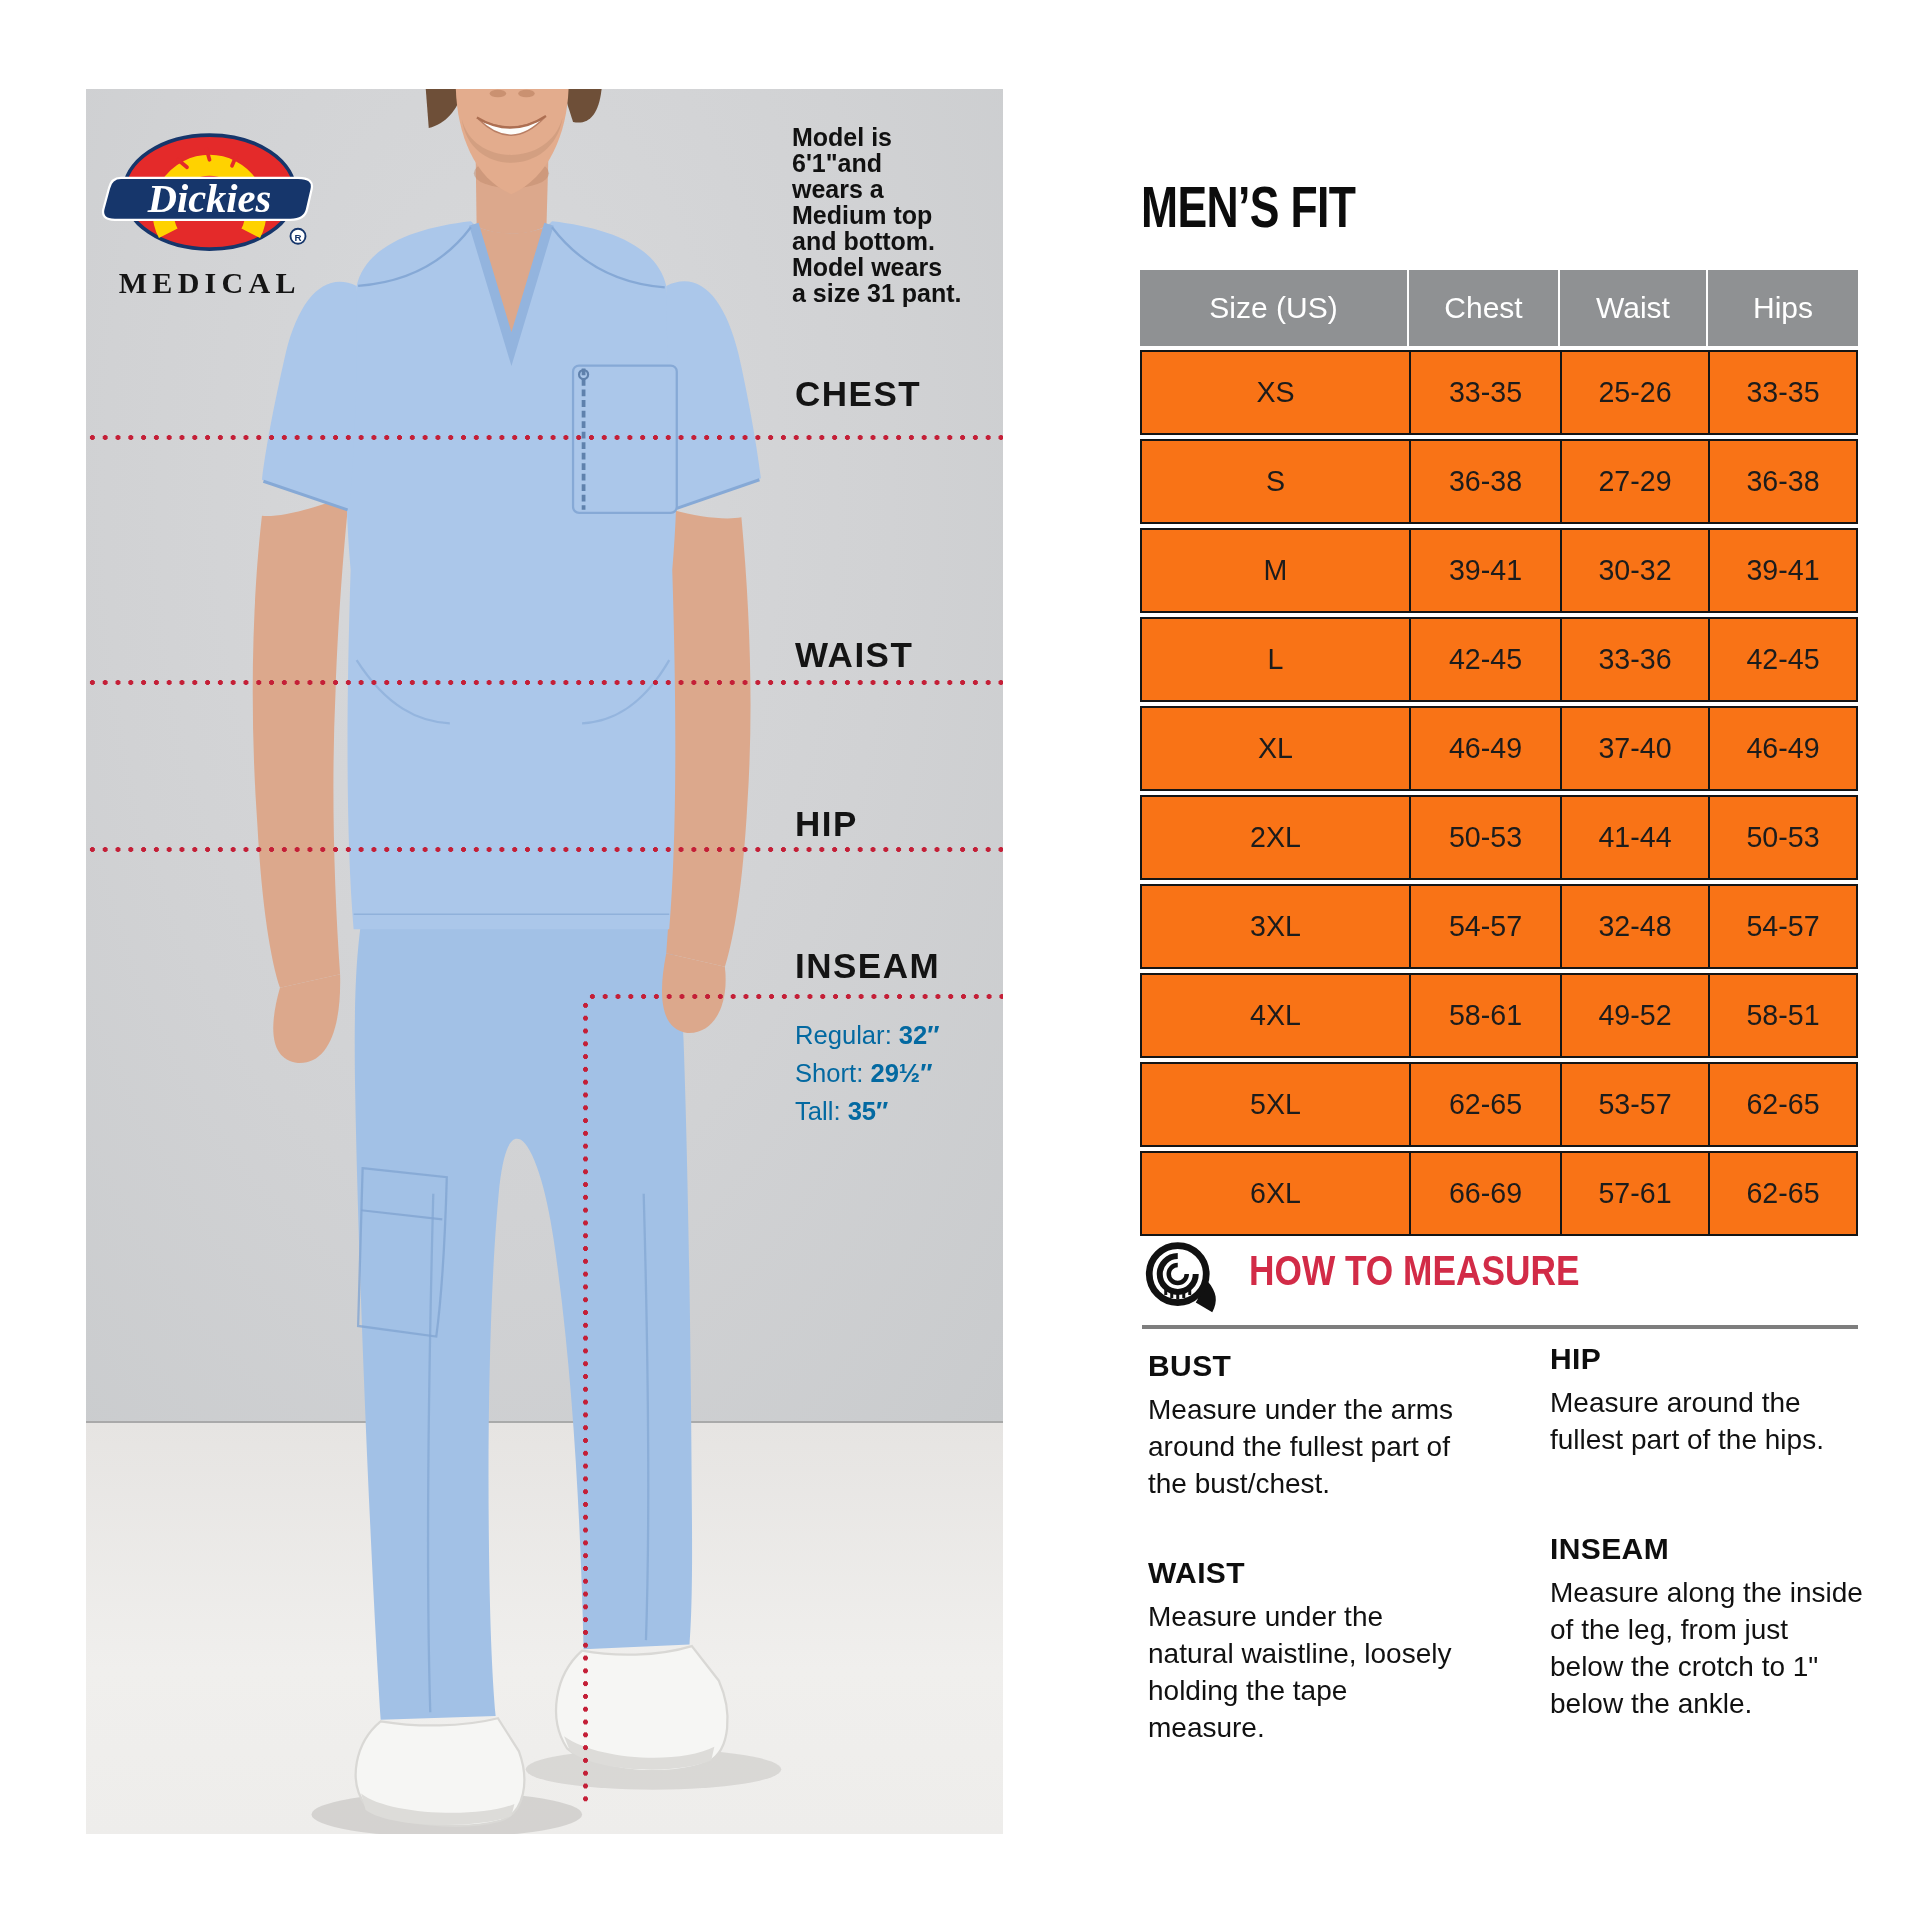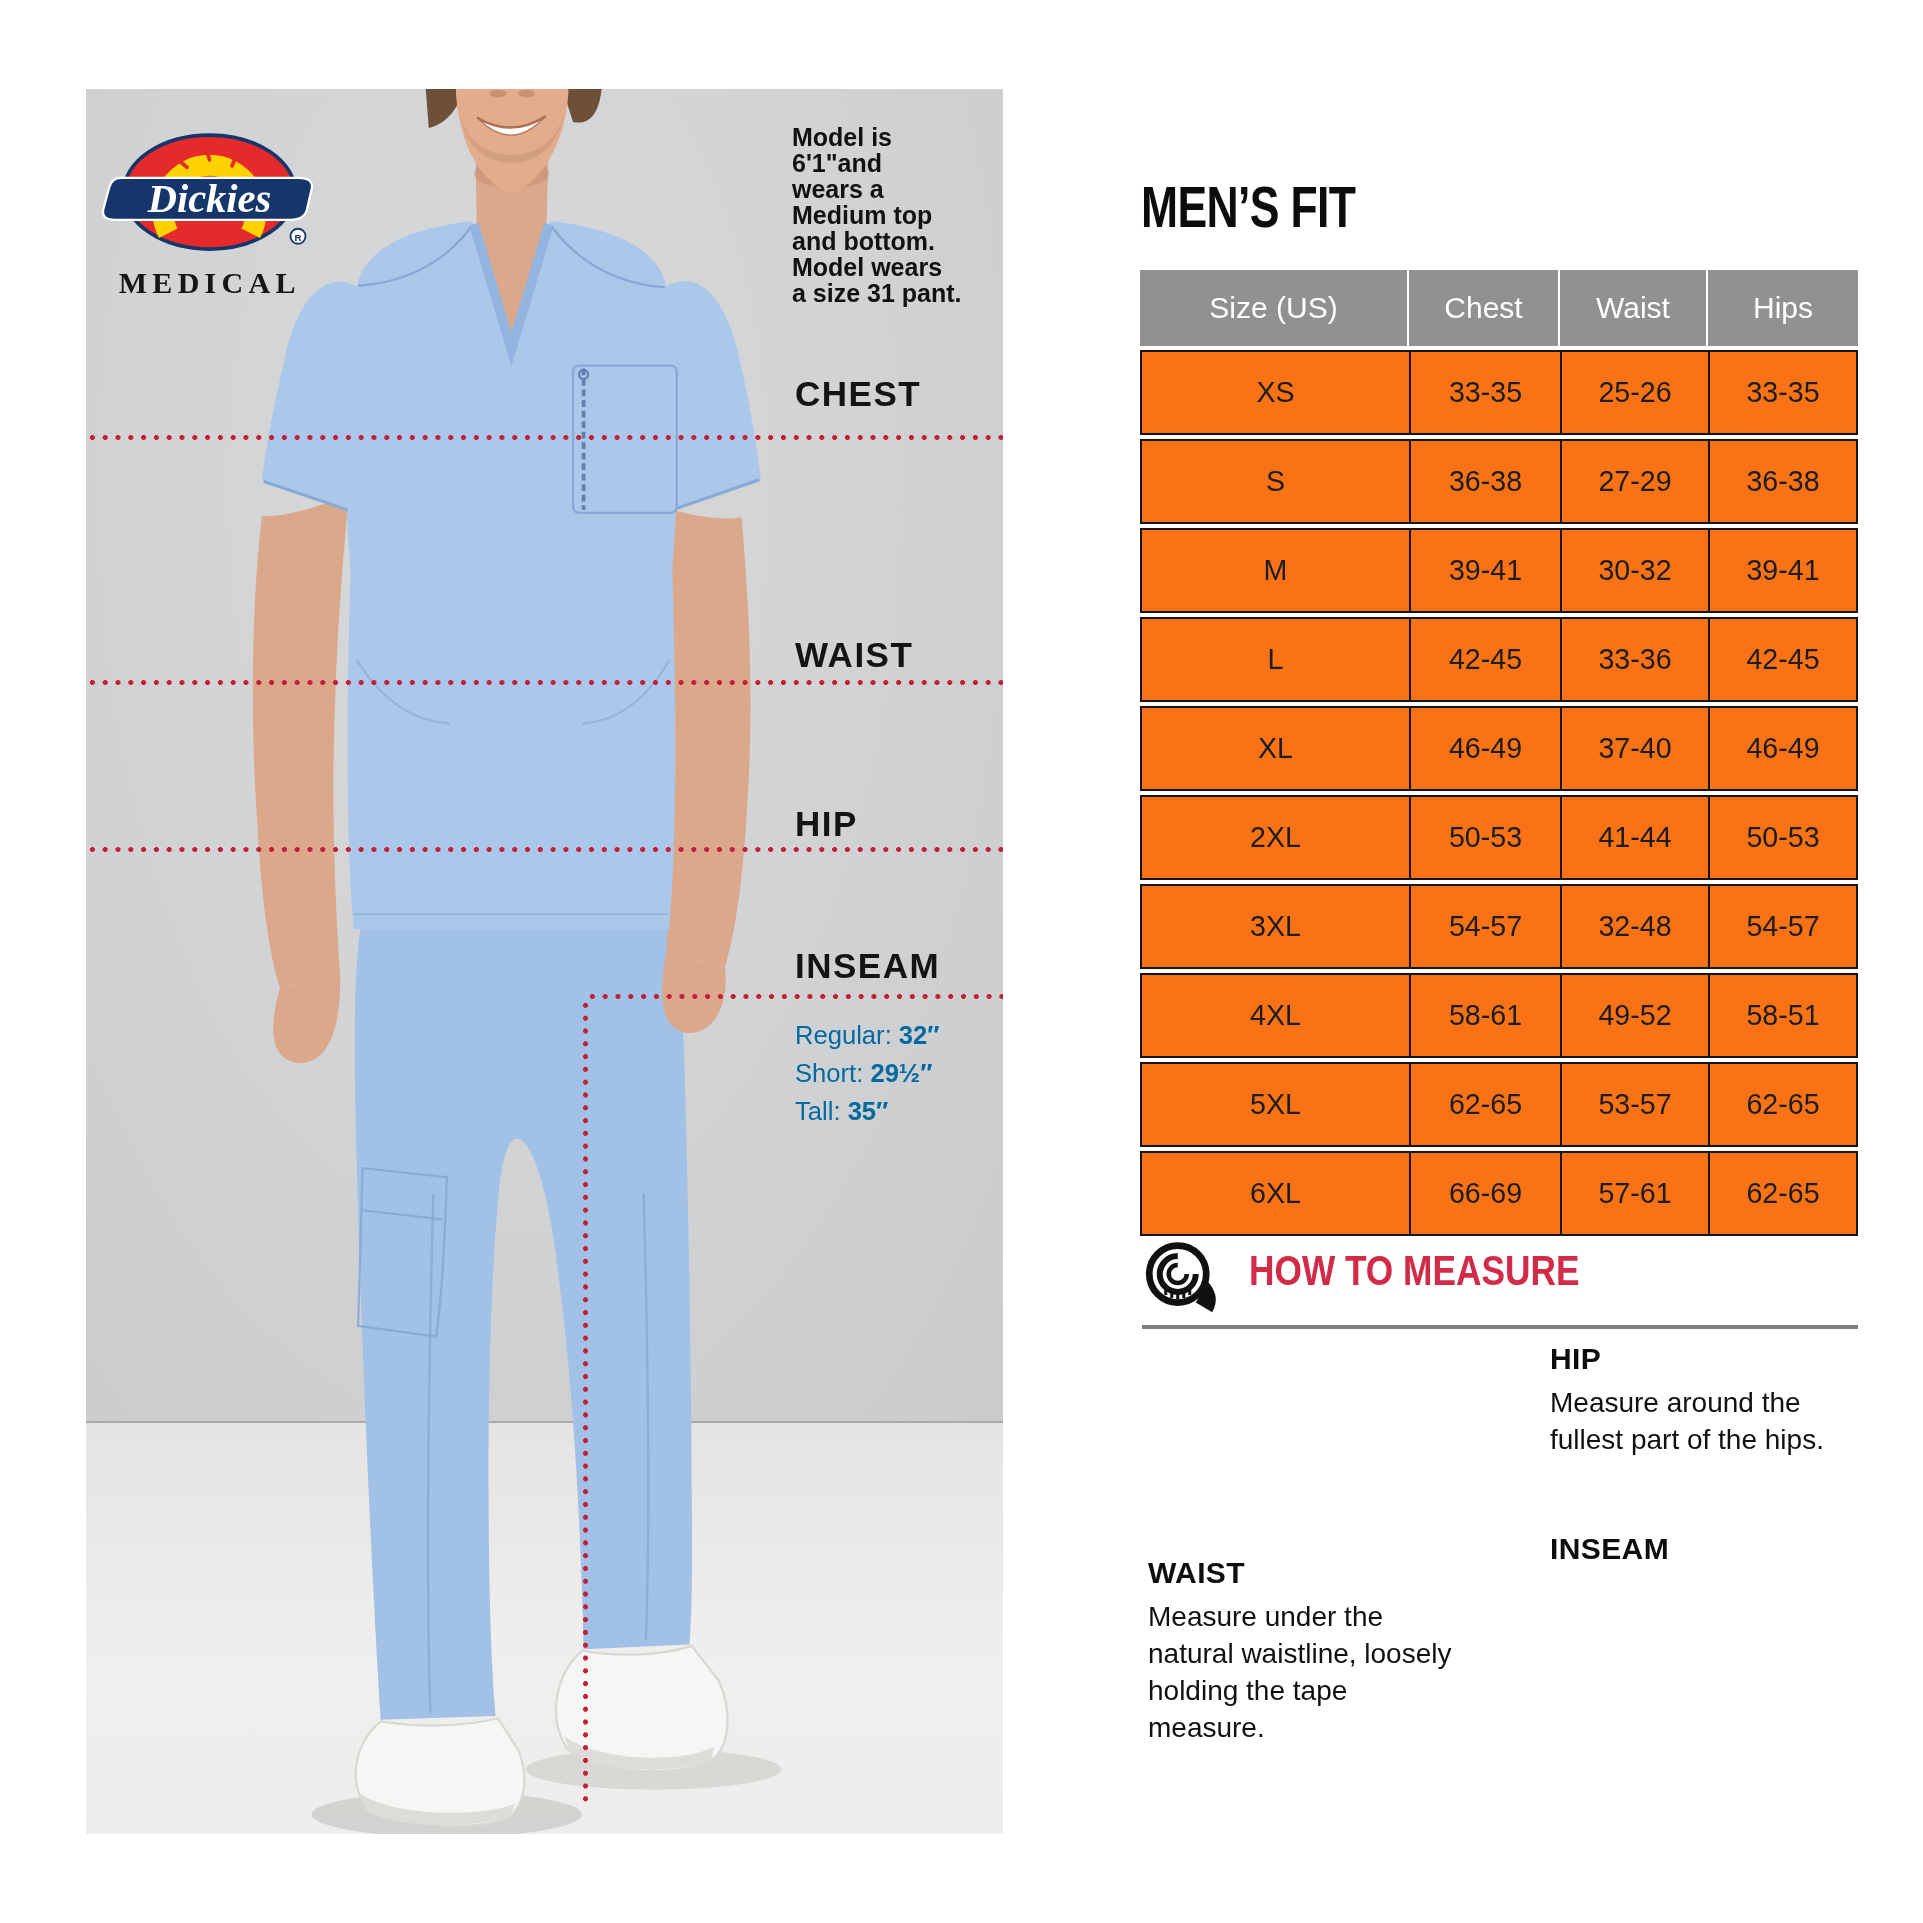--- a/index.html
+++ b/index.html
@@ -270,26 +270,31 @@
       <line x1="30" y1="66" x2="30" y2="76"></line>
         <line x1="38" y1="70" x2="38" y2="80"></line>
       <line x1="46" y1="72" x2="46" y2="82"></line>
         <line x1="54" y1="70" x2="54" y2="80"></line>
       <line x1="62" y1="66" x2="62" y2="76"></line>
     </g>
   </svg>
   <div class="htm-title">HOW TO MEASURE</div>
   <div class="htm-divider"></div>
 
+  <div class="measure-block" id="block-bust">
+    <h3>BUST</h3>
+    <p>Measure under the arms around the fullest part of the bust/chest.</p>
+  </div>
   <div class="measure-block" id="block-hip">
     <h3>HIP</h3>
     <p>Measure around the fullest part of the hips.</p>
   </div>
   <div class="measure-block" id="block-waist">
     <h3>WAIST</h3>
     <p>Measure under the natural waistline, loosely holding the tape measure.</p>
   </div>
   <div class="measure-block" id="block-inseam">
     <h3>INSEAM</h3>
+    <p>Measure along the inside of the leg, from just below the crotch to 1" below the ankle.</p>
   </div>
 
 </div>
 
 
 </body></html>

